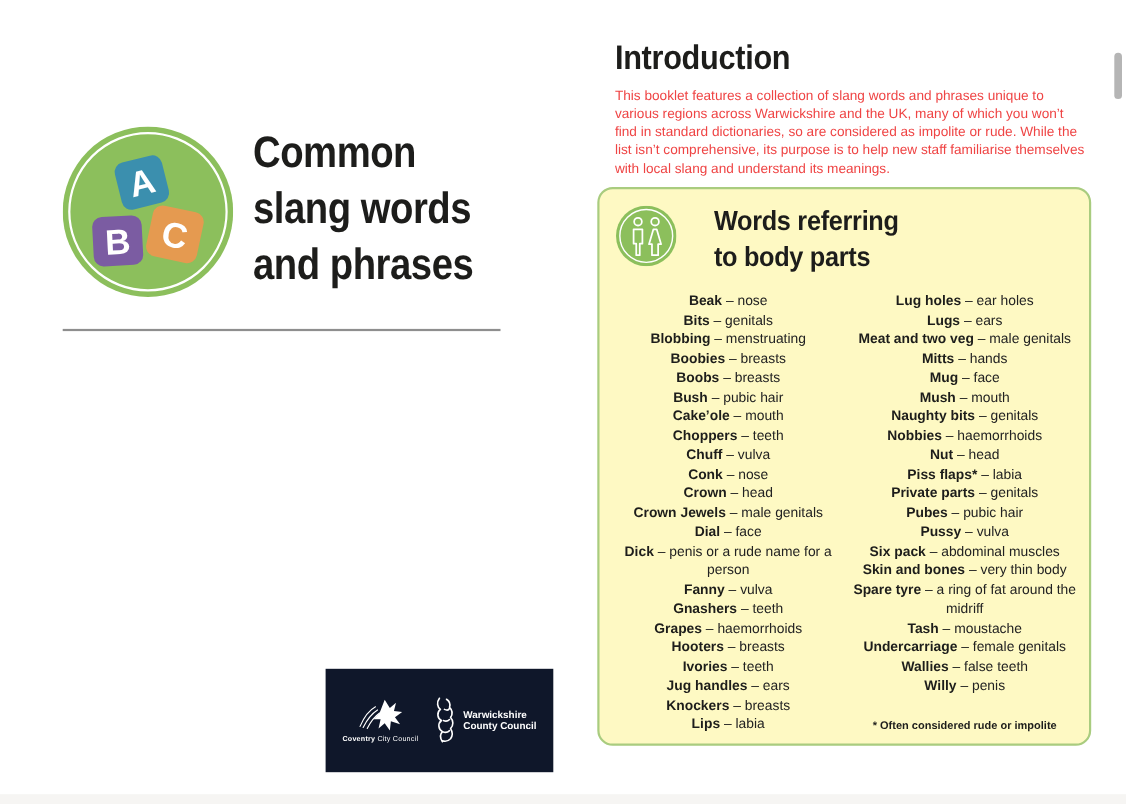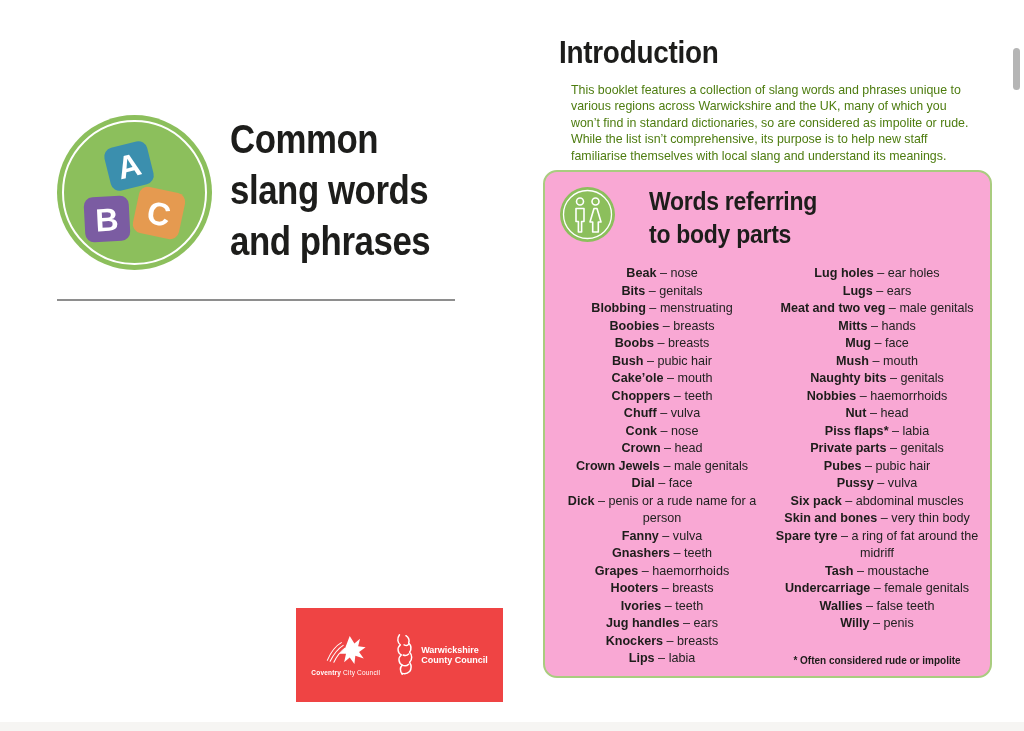--- a/index.html
+++ b/index.html
@@ -14,39 +14,39 @@
     font-weight:700;font-size:40px;line-height:51px;letter-spacing:-0.5px;
     transform:scaleX(0.87);transform-origin:left top;color:#1d1d1b;
   }
   .title-rule{position:absolute;left:57px;top:299px;width:398px;height:2px;background:#8e8e8e;}
   
   .intro{position:absolute;left:559px;top:36px;width:428px;}
   .intro h1{
     margin:0 0 9px 0;font-size:31px;line-height:34px;font-weight:700;letter-spacing:-0.3px;
     transform:scaleX(0.9);transform-origin:left top;color:#1d1d1b;
   }
-  .intro p{margin:12px;font-size:12.4px;line-height:16.4px;color:#4d7c0f;}
+  .intro p{margin:0;font-size:12.4px;line-height:16.4px;color:#ef4444;}
   
   .green-box{
     position:absolute;left:543px;top:170px;width:449px;height:508px;
-    border:2.5px solid #a9cc7f;border-radius:14px;box-sizing:border-box;background:#f9a8d4;
+    border:2.5px solid #a9cc7f;border-radius:14px;box-sizing:border-box;background:#fef9c3;
   }
   .box-icon{position:absolute;left:15px;top:15px;width:55px;height:55px;}
   .box-heading{
     position:absolute;left:104px;top:13px;
     font-size:25px;line-height:33px;font-weight:700;letter-spacing:-0.3px;
     transform:scaleX(0.92);transform-origin:left top;color:#1d1d1b;white-space:nowrap;
   }
   .columns{position:absolute;left:14px;top:93px;display:flex;gap:9px;}
   .col{width:206px;font-size:12.6px;line-height:17.5px;color:#222;text-align:center;}
   .entry b{font-weight:700;color:#1d1d1b;}
   .footnote{margin-top:19px;font-size:10px;font-weight:700;color:#1d1d1b;}
   
   .footer-badge{
-    position:absolute;left:296px;top:608px;width:207px;height:94px;background:#ef4444;
+    position:absolute;left:296px;top:608px;width:207px;height:94px;background:#0f172a;
     display:flex;align-items:center;justify-content:center;gap:13px;color:#fff;
   }
   .logo-group{display:flex;align-items:center;}
   .coventry{flex-direction:column;gap:1px;}
   .coventry-label{font-size:6.5px;letter-spacing:0.2px;white-space:nowrap;}
   .coventry-label b{font-weight:700;}
   .warwickshire{flex-direction:row;gap:4px;}
   .warks-text{font-size:9px;font-weight:700;line-height:10.5px;white-space:nowrap;}
   
   .scrollbar-thumb{position:absolute;left:1013px;top:48px;width:7px;height:42px;background:#b5b5b5;border-radius:4px;}

